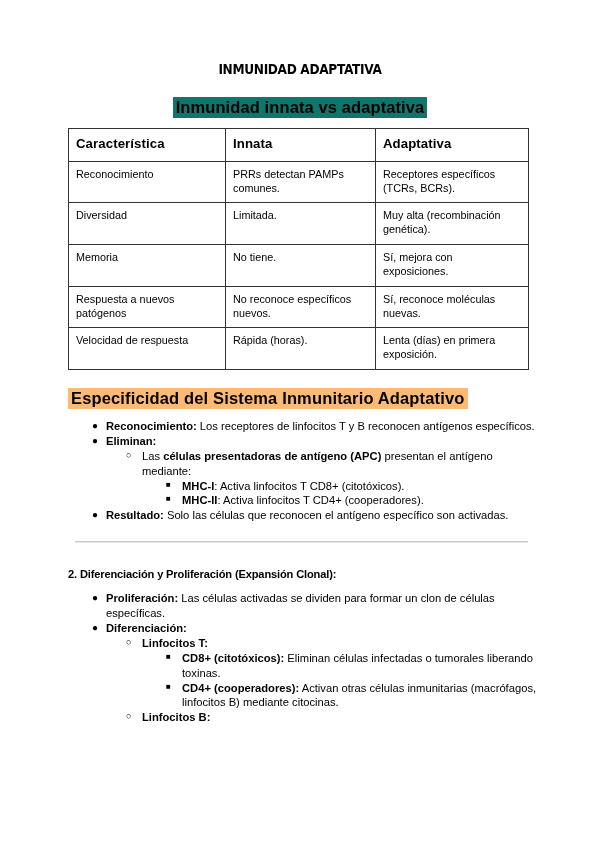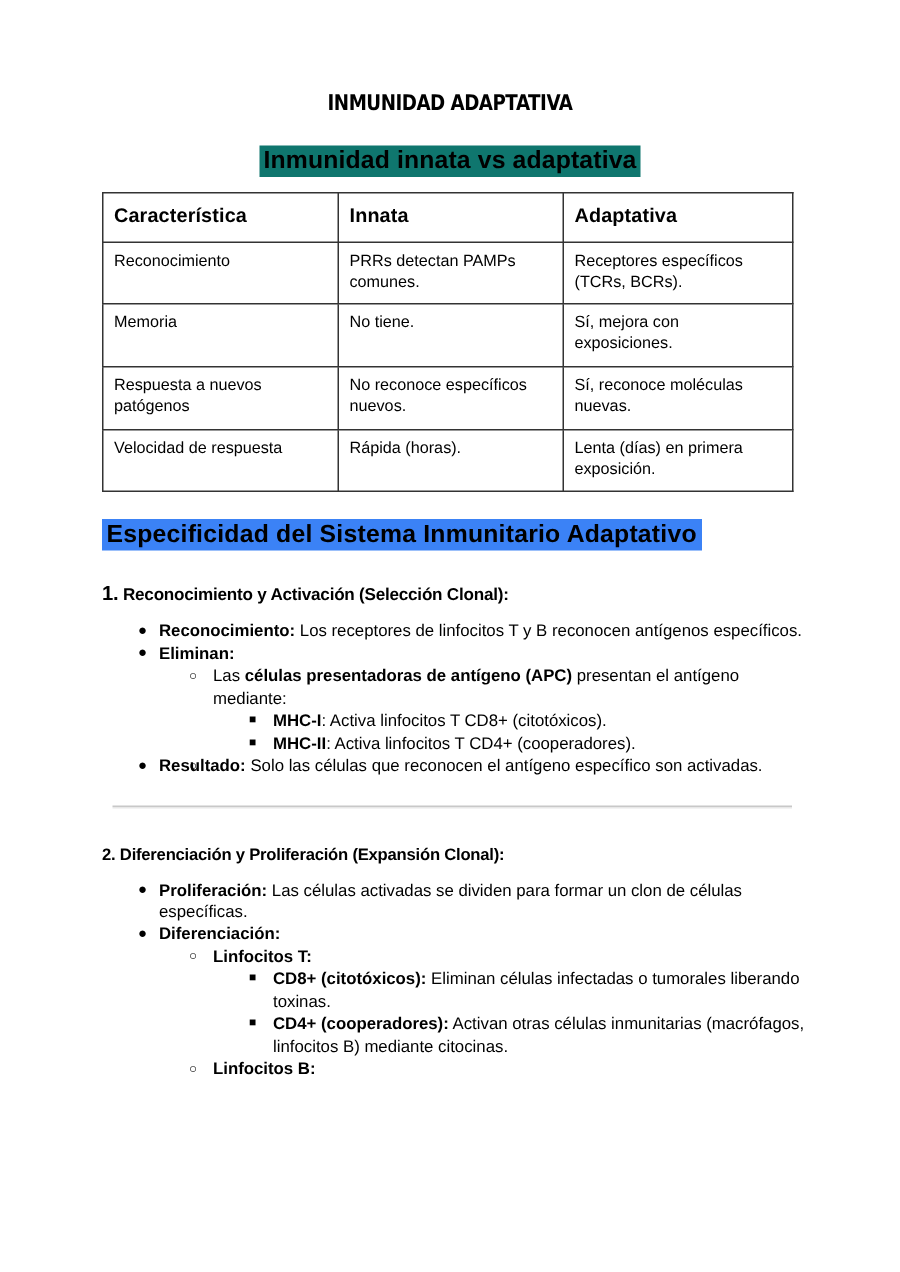--- a/index.html
+++ b/index.html
@@ -80,21 +80,21 @@
   table.cmp col.c1 { width: 157px; }
   table.cmp col.c2 { width: 150px; }
   table.cmp col.c3 { width: 153px; }
 
   
   .h2-wrap {
     margin: 19px 0 0 68px;
   }
   .h2-text {
     display: inline;
-    background: #3b82f6;
+    background: #fdba74;
     font-size: 16.5px;
     font-weight: bold;
     letter-spacing: 0.15px;
     padding: 1px 3px 2px 3px;
   }
 
   
   .num-head {
     margin: 22px 0 0 68px;
     font-size: 11.4px;
@@ -206,20 +206,25 @@
         <th>Adaptativa</th>
       </tr>
     </thead>
     <tbody>
       <tr>
         <td>Reconocimiento</td>
         <td>PRRs detectan PAMPs comunes.</td>
         <td>Receptores específicos (TCRs, BCRs).</td>
       </tr>
       <tr>
+        <td>Diversidad</td>
+        <td>Limitada.</td>
+        <td>Muy alta (recombinación genética).</td>
+      </tr>
+      <tr>
         <td>Memoria</td>
         <td>No tiene.</td>
         <td>Sí, mejora con exposiciones.</td>
       </tr>
       <tr>
         <td>Respuesta a nuevos patógenos</td>
         <td>No reconoce específicos nuevos.</td>
         <td>Sí, reconoce moléculas nuevas.</td>
       </tr>
       <tr>
@@ -227,24 +232,20 @@
         <td>Rápida (horas).</td>
         <td>Lenta (días) en primera exposición.</td>
       </tr>
     </tbody>
   </table>
 
   <div class="h2-wrap">
     <span class="h2-text">Especificidad del Sistema Inmunitario Adaptativo</span>
   </div>
 
-  <div class="num-head">
-    <span class="lead-num">1.</span>
-    <span>Reconocimiento y Activación (Selección Clonal):</span>
-  </div>
 
   <ul class="lvl1">
     <li>
       <span class="bul">●</span>
       <b class="b">Reconocimiento:</b><span> Los receptores de linfocitos T y B reconocen antígenos específicos.</span>
     </li>
     <li>
       <span class="bul">●</span>
       <b class="b">Eliminan:</b>
       <ul class="lvl2">

